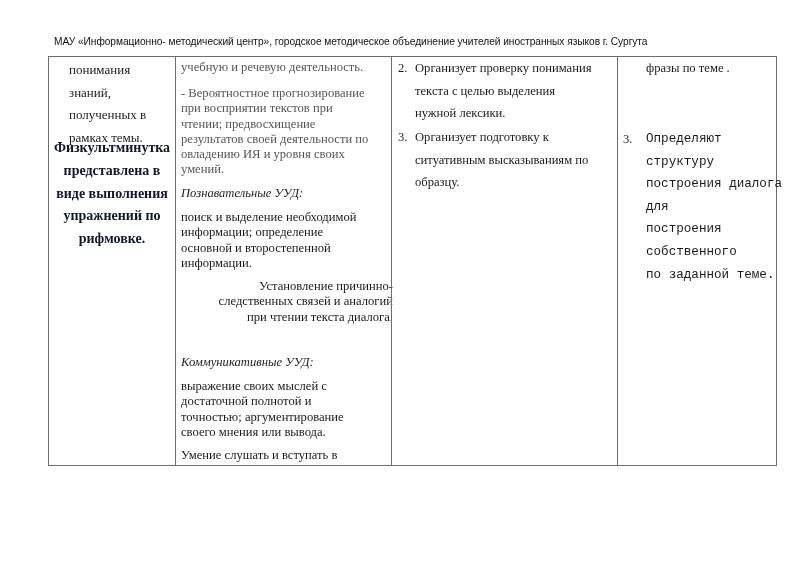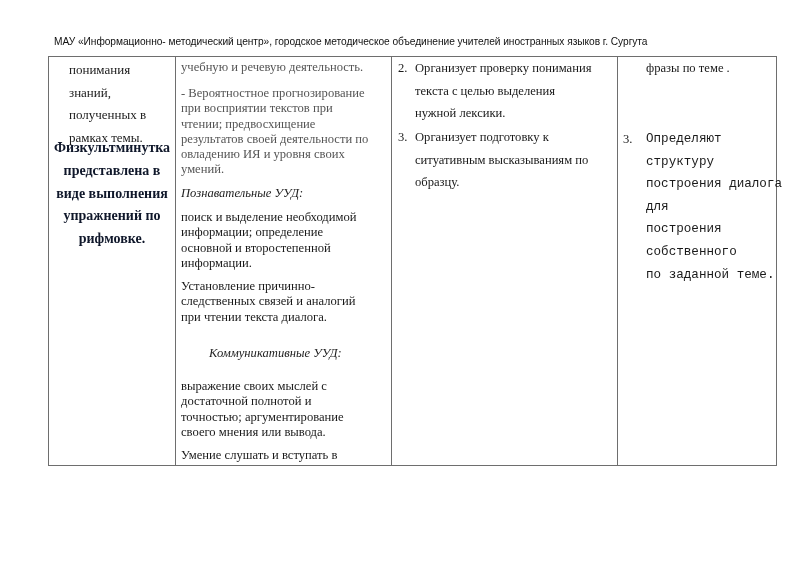--- a/index.html
+++ b/index.html
@@ -69,26 +69,26 @@
       <div>овладению ИЯ и уровня своих</div>
       <div>умений.</div>
     </div>
     <div class="block it" style="top:129px;">Познавательные УУД:</div>
     <div class="block" style="top:153px;">
       <div>поиск и выделение необходимой</div>
       <div>информации; определение</div>
       <div>основной и второстепенной</div>
       <div>информации.</div>
     </div>
-    <div class="block" style="top:222px;">
+    <div class="block" style="top:222px;text-align:right;">
       <div>Установление причинно-</div>
       <div>следственных связей и аналогий</div>
       <div>при чтении текста диалога.</div>
     </div>
-    <div class="block it" style="top:289px;margin-left:28px;">Коммуникативные УУД:</div>
+    <div class="block it" style="top:298px;">Коммуникативные УУД:</div>
     <div class="block" style="top:322px;">
       <div>выражение своих мыслей с</div>
       <div>достаточной полнотой и</div>
       <div>точностью; аргументирование</div>
       <div>своего мнения или вывода.</div>
     </div>
     <div class="block" style="top:391px;">Умение слушать и вступать в</div>
   </div>
 
   <div class="col c3">

